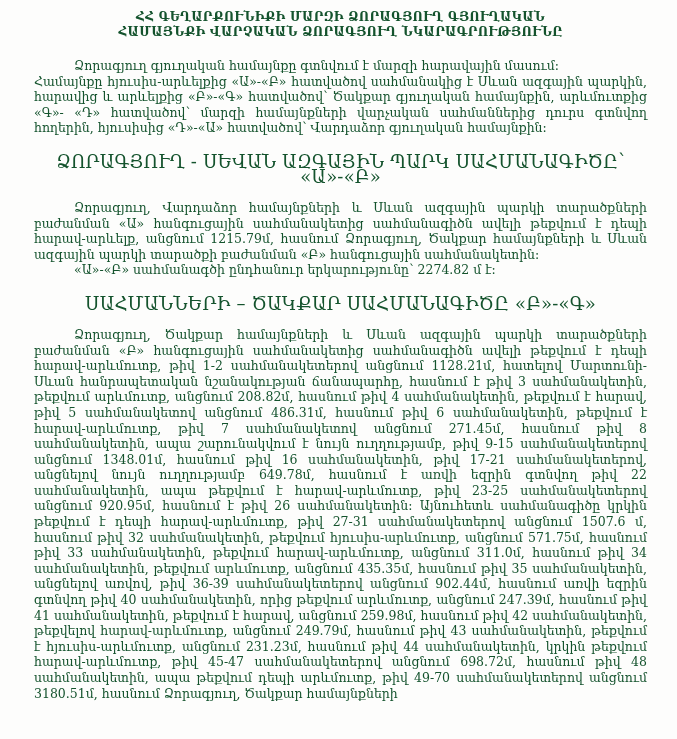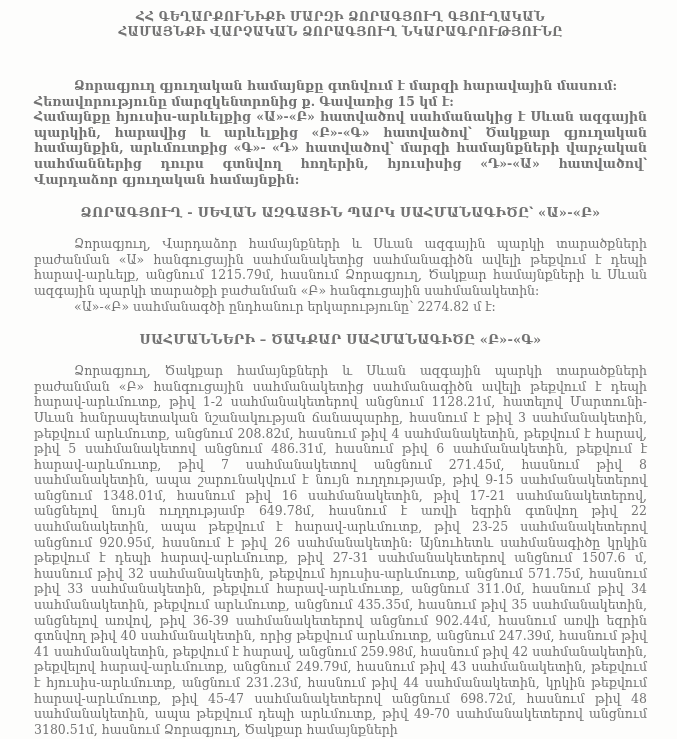--- a/index.html
+++ b/index.html
@@ -7,21 +7,21 @@
     padding: 0;
     background: #f2f2f2;
     font-family: "DejaVu Serif", "DejaVu Sans", serif;
   }
   .page {
     position: relative;
     width: 677px;
     height: 739px;
     margin: 0 auto;
     background: #fdfdfc;
-    color: #737373;
+    color: #14532d;
     box-sizing: border-box;
     padding: 8px 30px 0 34px;
     overflow: hidden;
     font-size: 12.5px;
     line-height: 15.6px;
   }
   .doc-title {
     text-align: center;
     font-weight: 700;
     font-size: 12px;
@@ -30,45 +30,43 @@
     margin: 2px 0 0 0;
   }
   .body-text p {
     margin: 0;
     text-align: justify;
   }
   .indent {
     text-indent: 40px;
   }
   .intro {
-    margin-top: 38px;
-    font-weight: bold;
+    margin-top: 18px;
   }
   h2.section-heading {
     text-align: center;
-    font-size: 13px;
-    font-weight: 700;
+    font-size: 18px;
+    font-weight: 400;
     letter-spacing: 0.2px;
     margin: 18px 0 16px 0;
     line-height: 15px;
   }
 </style>
 </head>
 <body>
 
 <div class="page">
 
   <div class="doc-title">
     <div>ՀՀ ԳԵՂԱՐՔՈՒՆԻՔԻ ՄԱՐԶԻ ՁՈՐԱԳՅՈՒՂ ԳՅՈՒՂԱԿԱՆ</div>
     <div>ՀԱՄԱՅՆՔԻ ՎԱՐՉԱԿԱՆ ՁՈՐԱԳՅՈՒՂ ՆԿԱՐԱԳՐՈՒԹՅՈՒՆԸ</div>
   </div>
 
   <div class="body-text intro">
     <p class="indent">Ձորագյուղ գյուղական համայնքը գտնվում է մարզի հարավային մասում:</p>
-    <p>Հեռավորությունը մարզկենտրոնից ք. Գավառից 15 կմ է:</p>
     <p>Համայնքը հյուսիս-արևելքից «Ա»-«Բ» հատվածով սահմանակից է Սևան ազգային պարկին, հարավից և արևելքից «Բ»-«Գ» հատվածով՝ Ծակքար գյուղական համայնքին, արևմուտքից «Գ»- «Դ» հատվածով՝ մարզի համայնքների վարչական սահմաններից դուրս գտնվող հողերին, հյուսիսից «Դ»-«Ա» հատվածով՝ Վարդաձոր գյուղական համայնքին:</p>
   </div>
 
   <div class="body-text">
     <h2 class="section-heading">ՁՈՐԱԳՅՈՒՂ - ՍԵՎԱՆ ԱԶԳԱՅԻՆ ՊԱՐԿ ՍԱՀՄԱՆԱԳԻԾԸ՝ «Ա»-«Բ»</h2>
     <p class="indent">Ձորագյուղ, Վարդաձոր համայնքների և Սևան ազգային պարկի տարածքների բաժանման «Ա» հանգուցային սահմանակետից սահմանագիծն ավելի թեքվում է դեպի հարավ-արևելք, անցնում 1215.79մ, հասնում Ձորագյուղ, Ծակքար համայնքների և Սևան ազգային պարկի տարածքի բաժանման «Բ» հանգուցային սահմանակետին:</p>
     <p class="indent">«Ա»-«Բ» սահմանագծի ընդհանուր երկարությունը՝ 2274.82 մ է:</p>
   </div>
 
   <div class="body-text">

